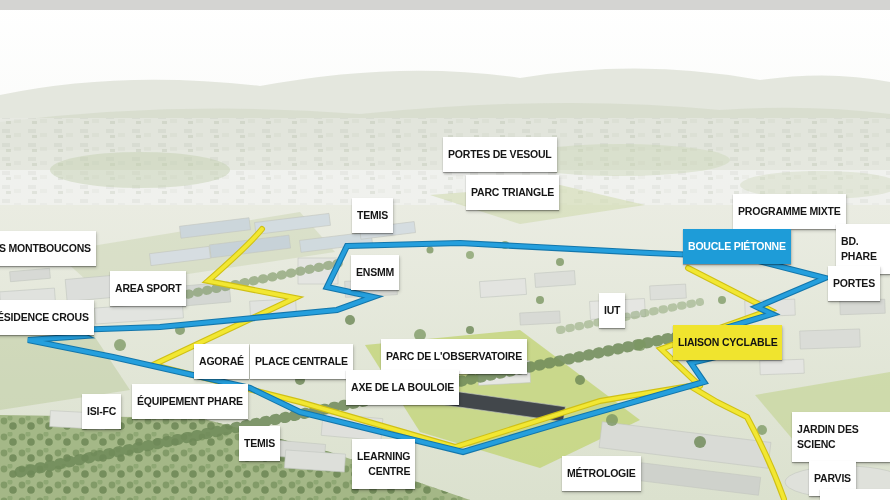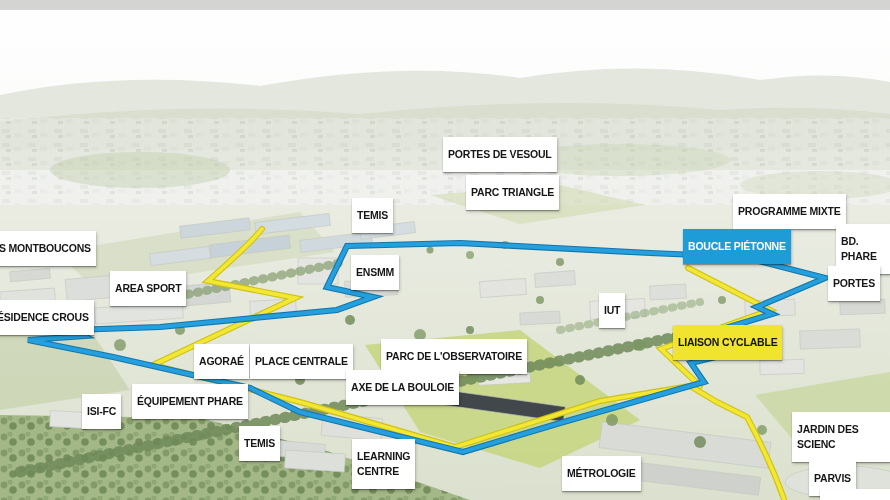--- a/index.html
+++ b/index.html
@@ -13,21 +13,21 @@
     position:absolute;
     font:700 10.5px/15px "Liberation Sans",sans-serif;
     letter-spacing:-0.2px;
     padding:10px 5px;
     white-space:pre-line;
     color:#161616;background:#ffffff;
     box-shadow:0 1px 1px rgba(0,0,0,.30),1px 2px 3px rgba(0,0,0,.18);
   }
   .badge.blue{background:#1e9cd8;color:#ffffff;}
   .badge.yellow{background:#f0e42e;color:#131313;margin-left:46px;}
-  .badge.center{text-align:left;}
+  .badge.center{text-align:right;}
 </style>
 </head>
 <body>
 
 <div class="stage">
 
   <svg width="890" height="500" viewBox="0 0 890 500">
     <defs>
       <linearGradient id="sky" x1="0" y1="0" x2="0" y2="1">
         <stop offset="0" stop-color="#ffffff"></stop>

